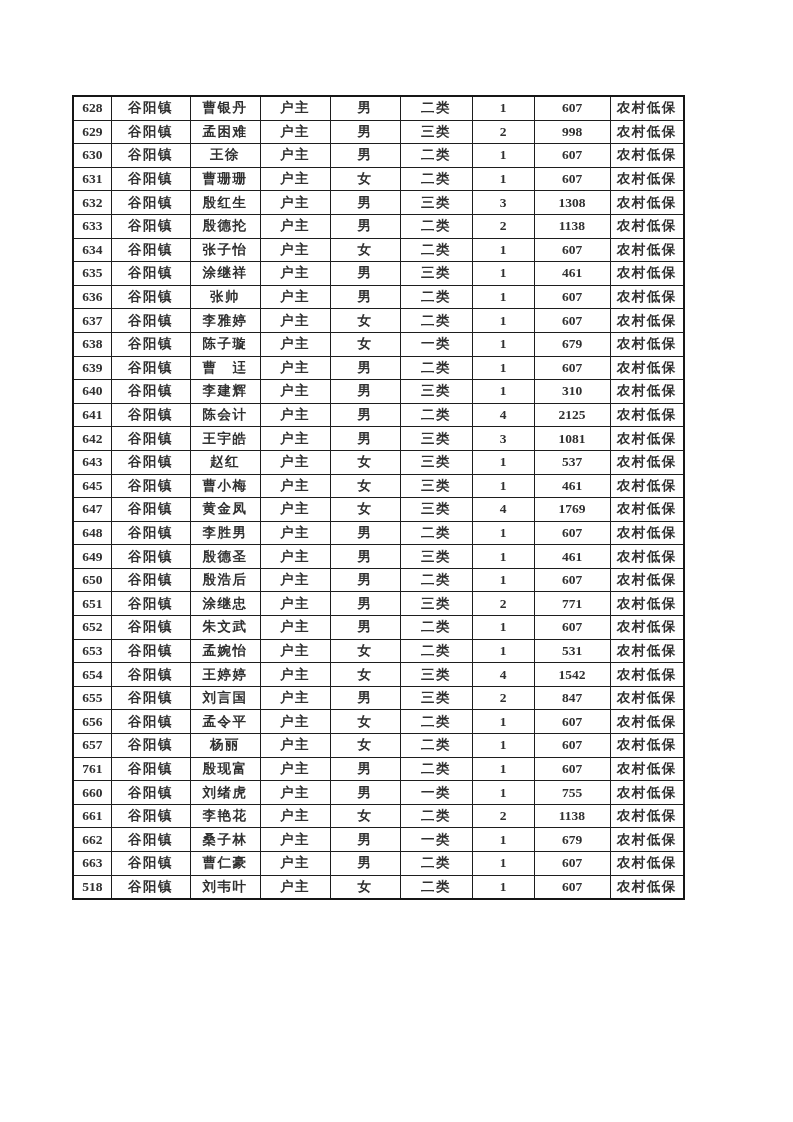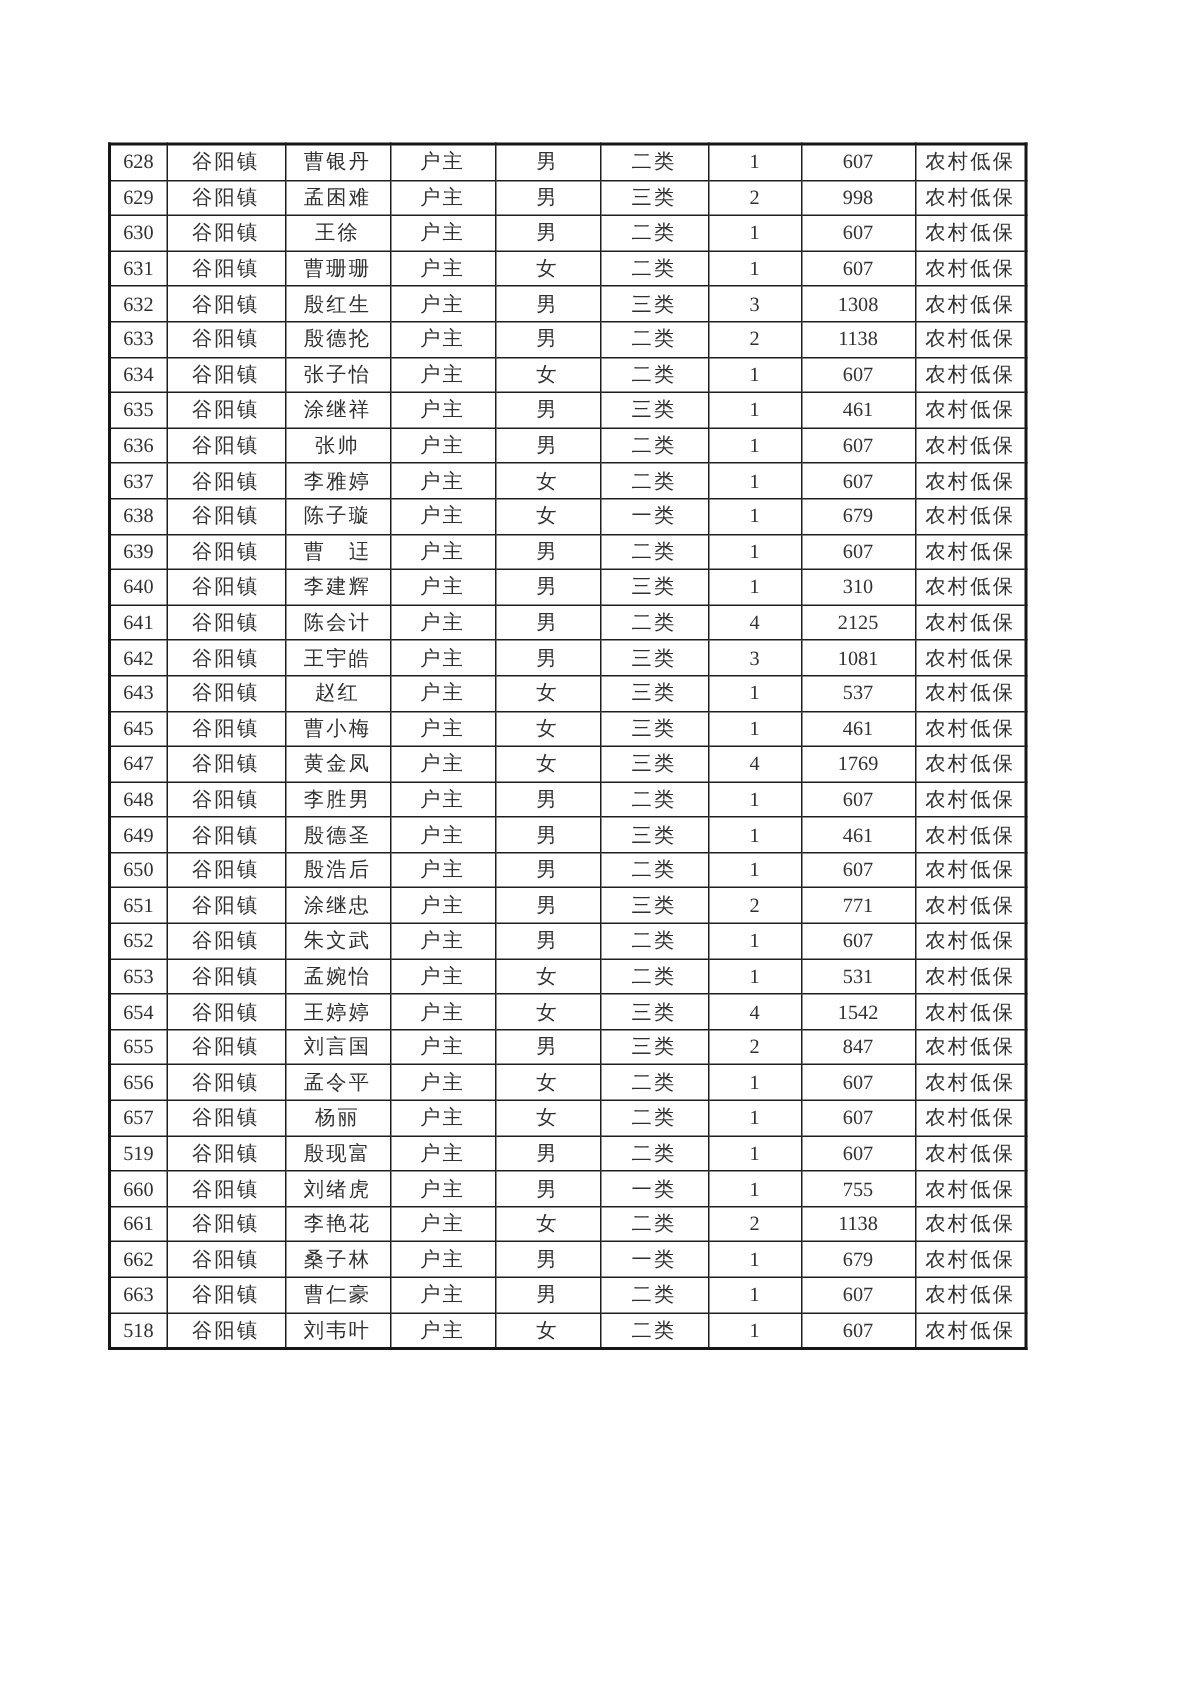--- a/index.html
+++ b/index.html
@@ -9,20 +9,21 @@
     position: relative;
     background: #ffffff;
     font-family: "Liberation Serif", "DejaVu Serif", serif;
   }
   .page {
     position: absolute;
     left: 0; top: 0;
     width: 793px; height: 1122px;
     background: #ffffff;
     overflow: hidden;
+    font-weight: bold;
   }
   table.grid {
     position: absolute;
     left: 72px;
     top: 95px;
     border-collapse: collapse;
     table-layout: fixed;
     border: 2px solid #161616;
   }
   table.grid td {
@@ -369,21 +370,21 @@
           <td class="cjk">谷阳镇</td>
           <td class="cjk">杨丽</td>
           <td class="cjk">户主</td>
           <td class="cjk">女</td>
           <td class="cjk">二类</td>
           <td class="num">1</td>
           <td class="num">607</td>
           <td class="cjk">农村低保</td>
         </tr>
         <tr>
-          <td class="num">519</td>
+          <td class="num">761</td>
           <td class="cjk">谷阳镇</td>
           <td class="cjk">殷现富</td>
           <td class="cjk">户主</td>
           <td class="cjk">男</td>
           <td class="cjk">二类</td>
           <td class="num">1</td>
           <td class="num">607</td>
           <td class="cjk">农村低保</td>
         </tr>
         <tr>

